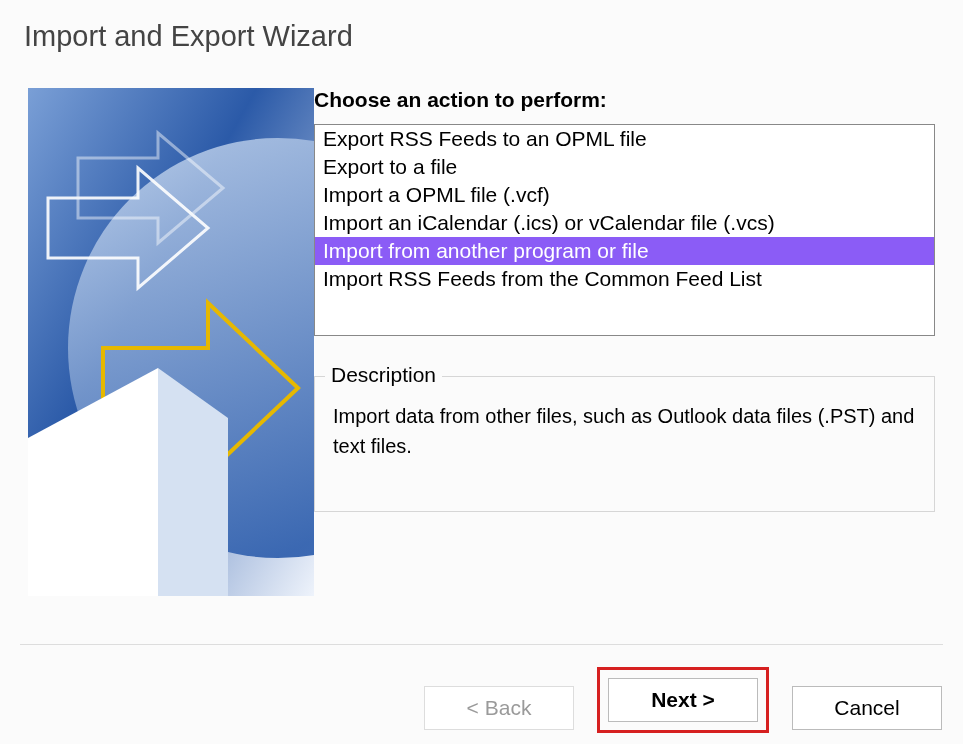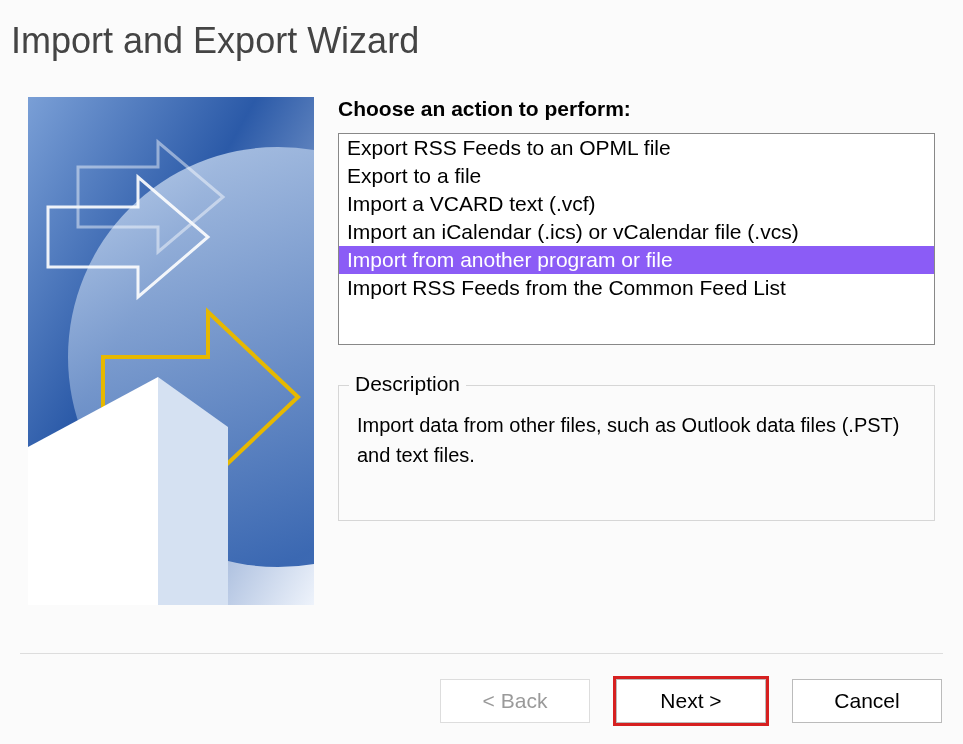--- a/index.html
+++ b/index.html
@@ -4,29 +4,28 @@
   <style>
     * { box-sizing: border-box; margin: 0; padding: 0; }
     body {
       font-family: "Segoe UI", Tahoma, sans-serif;
       background: #fbfbfb;
       width: 963px;
       height: 744px;
       overflow: hidden;
     }
     .title {
-      font-size: 36px;
+      font-size: 29px;
       color: #444;
       font-weight: 400;
-      padding: 20px 0 0 11px;
+      padding: 20px 0 0 24px;
     }
     .content {
       display: flex;
       padding: 35px 28px 0 28px;
-      gap: 24px;
     }
     .graphic {
       width: 286px;
       height: 508px;
       flex-shrink: 0;
       position: relative;
       overflow: hidden;
       background: #fff;
     }
     .graphic svg { display: block; }
@@ -106,21 +105,22 @@
       color: #000;
       font-family: inherit;
       cursor: pointer;
     }
     .btn.disabled {
       color: #9a9a9a;
       border-color: #ddd;
       cursor: default;
     }
     .btn.highlighted {
-      margin: 0;
+      margin: 8px;
+      font-weight: bold;
     }
   </style>
 </head>
 <body>
 
 <div class="title">Import and Export Wizard</div>
 
 <div class="content">
   <div class="graphic">
     <svg width="286" height="508" viewBox="0 0 286 508">
@@ -155,21 +155,21 @@
         <path d="M130 280 L200 330 L200 508 L130 508 Z"></path>
       </g>
     </svg>
   </div>
 
   <div class="right">
     <div class="prompt">Choose an action to perform:</div>
     <div class="listbox" id="action-list">
         <div class="listbox-item">Export RSS Feeds to an OPML file</div>
         <div class="listbox-item">Export to a file</div>
-        <div class="listbox-item">Import a VCARD text (.vcf)</div>
+        <div class="listbox-item">Import a OPML file (.vcf)</div>
         <div class="listbox-item">Import an iCalendar (.ics) or vCalendar file (.vcs)</div>
         <div class="listbox-item selected">Import from another program or file</div>
         <div class="listbox-item">Import RSS Feeds from the Common Feed List</div>
       </div>
 
     <div class="desc-group">
       <div class="desc-legend">Description</div>
       <div class="desc-text">Import data from other files, such as Outlook data files (.PST) and text files.</div>
     </div>
   </div>

